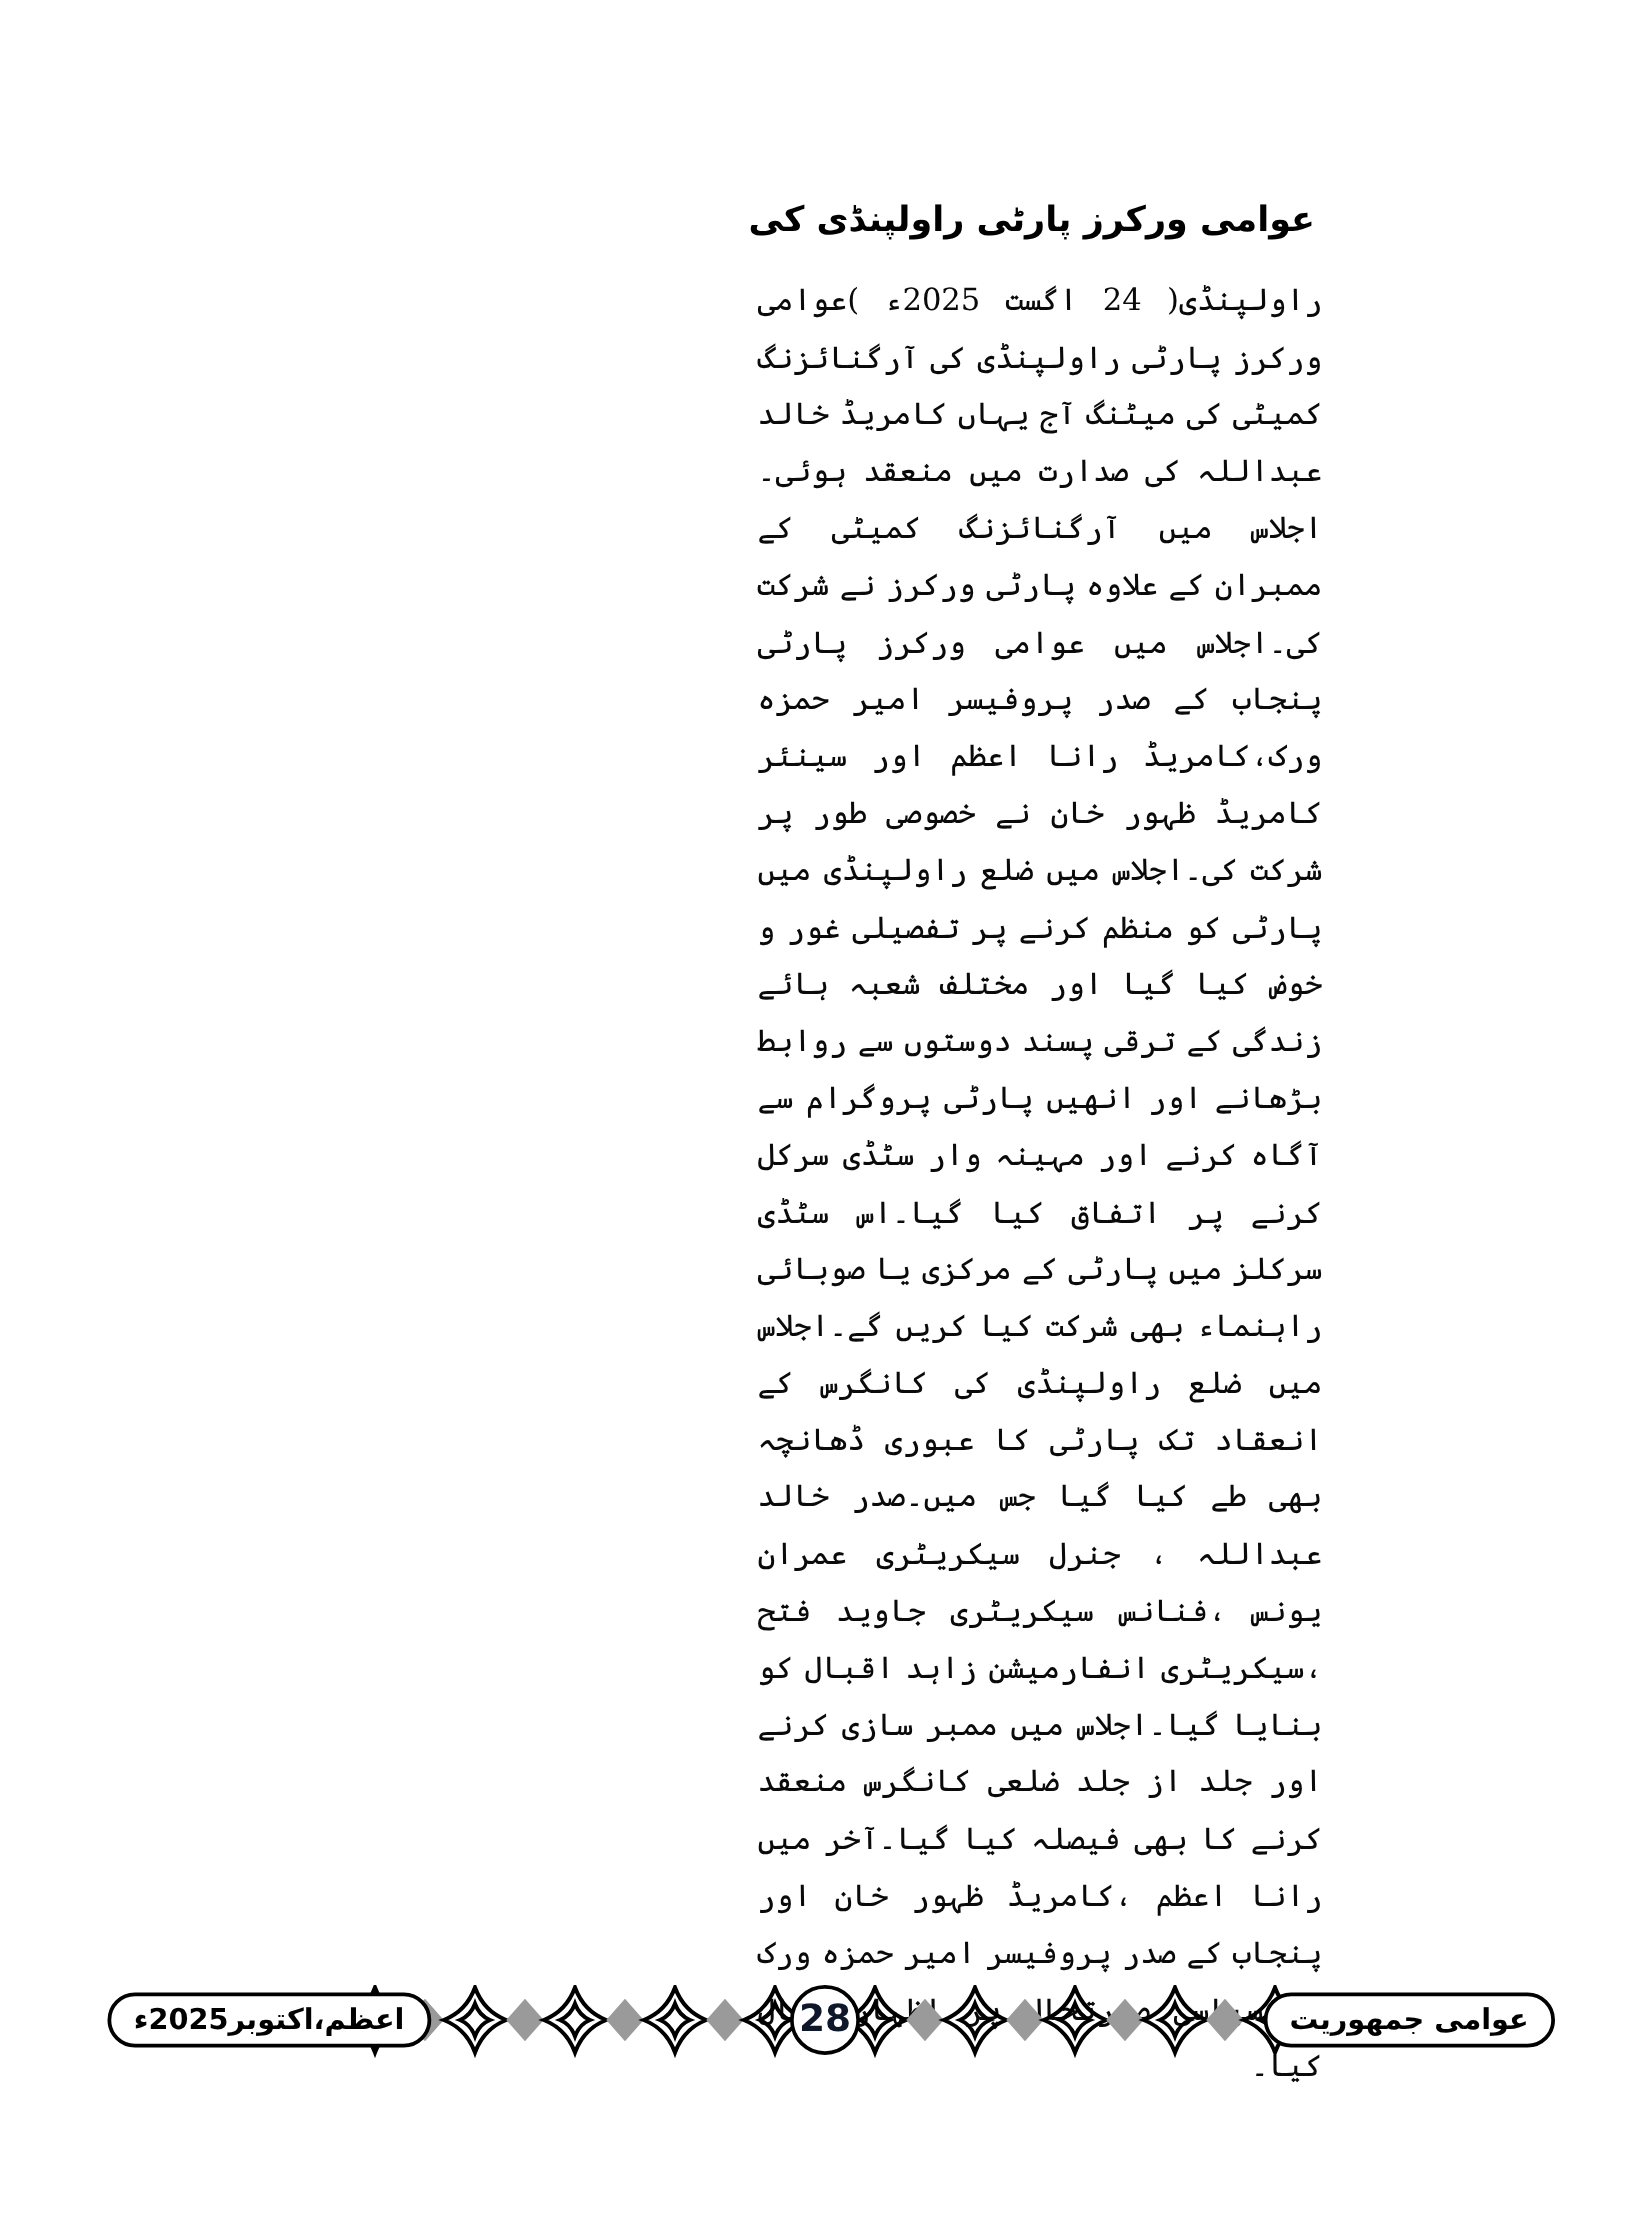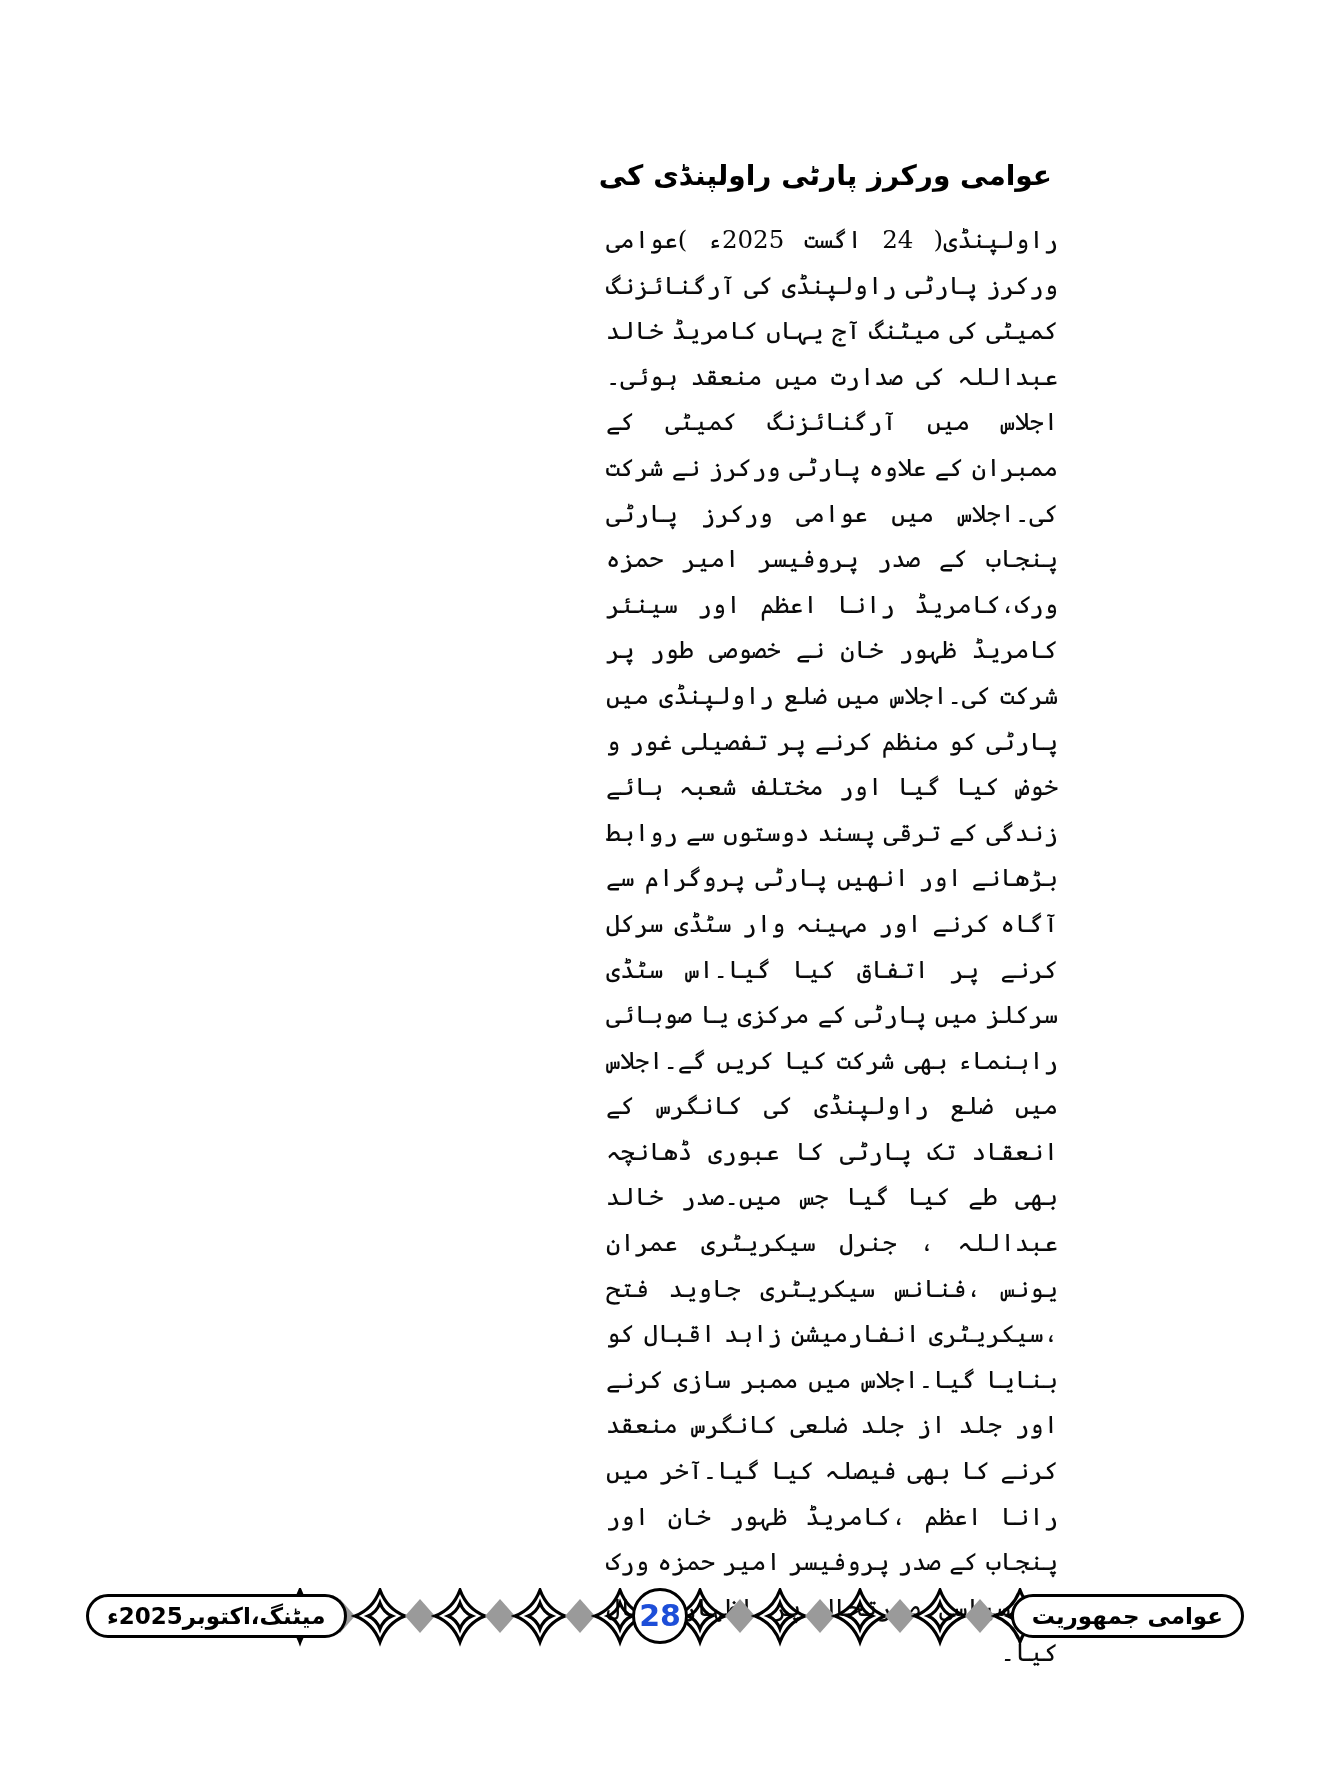--- a/index.html
+++ b/index.html
@@ -120,21 +120,21 @@
     border: 3.5px solid #000000;
     border-radius: 50%;
     background: #ffffff;
     display: flex;
     align-items: center;
     justify-content: center;
     font-family: "DejaVu Sans", sans-serif;
     font-weight: bold;
     font-size: 30px;
     line-height: 1;
-    color: #1d4ed8;
+    color: #0f172a;
     box-sizing: border-box;
     z-index: 3;
     direction: ltr;
   }
 </style>
 </head>
 <body>
 
 <div class="page">
 
@@ -180,21 +180,21 @@
             <path d="M 900 11 L 915 28 L 900 45 L 885 28 Z" fill="#9a9a9a"></path>
             <path d="M 940 2 Q 947 21 965 28 Q 947 35 940 54 Q 933 35 915 28 Q 933 21 940 2 Z" fill="none" stroke="#000000" stroke-width="3.2"></path>
             <path d="M 940 15 Q 943.5 24.5 952 28 Q 943.5 31.5 940 41 Q 936.5 31.5 928 28 Q 936.5 24.5 940 15 Z" fill="none" stroke="#000000" stroke-width="3.2"></path>
             <path d="M 980 11 L 995 28 L 980 45 L 965 28 Z" fill="#9a9a9a"></path>
             <path d="M 1020 2 Q 1027 21 1045 28 Q 1027 35 1020 54 Q 1013 35 995 28 Q 1013 21 1020 2 Z" fill="none" stroke="#000000" stroke-width="3.2"></path>
             <path d="M 1020 15 Q 1023.5 24.5 1032 28 Q 1023.5 31.5 1020 41 Q 1016.5 31.5 1008 28 Q 1016.5 24.5 1020 15 Z" fill="none" stroke="#000000" stroke-width="3.2"></path>
           </g>
       </svg>
 
       <div class="pill pill-left">
-        <span>میٹنگ،اکتوبر2025ء</span>
+        <span>اعظم،اکتوبر2025ء</span>
       </div>
 
       <div class="page-badge">
         <span>28</span>
       </div>
 
       <div class="pill pill-right">
         <span>عوامی جمهوریت</span>
       </div>
 

